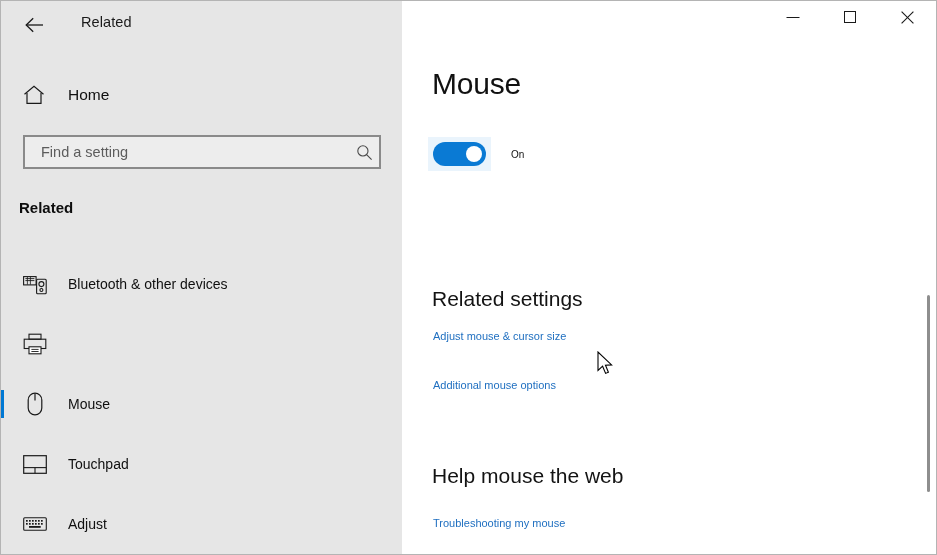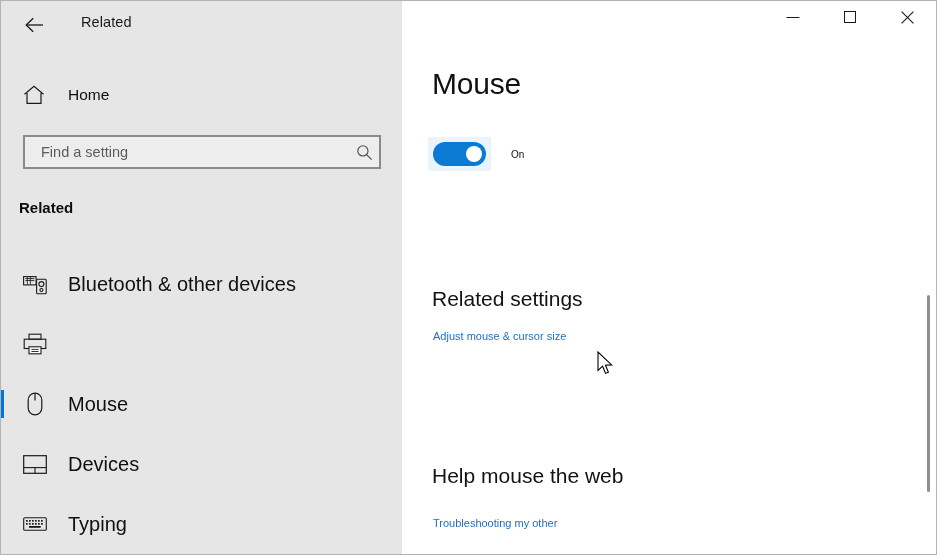--- a/index.html
+++ b/index.html
@@ -166,21 +166,21 @@
   .nav-icon {
     margin-left: 21px;
     width: 26px; height: 26px;
     display: flex;
     align-items: center;
     justify-content: center;
     flex: 0 0 26px;
   }
   .nav-label {
     margin-left: 20px;
-    font-size: 20px;
+    font-size: 14px;
     color: #101010;
     white-space: nowrap;
   }
 
   
   #main {
     position: absolute;
     top: 48px; left: 401px;
     width: 536px;
     height: 507px;
@@ -396,21 +396,21 @@
 
       <div class="nav-item">
         <span class="accent"></span>
         <span class="nav-icon">
           <svg width="24" height="19" viewBox="0 0 24 19">
             <rect x="0.7" y="0.7" width="22.6" height="17.6" fill="none" stroke="#1a1a1a" stroke-width="1.2"></rect>
             <line x1="0.7" y1="12.6" x2="23.3" y2="12.6" stroke="#1a1a1a" stroke-width="1.1"></line>
             <line x1="12" y1="12.6" x2="12" y2="18.3" stroke="#1a1a1a" stroke-width="1.1"></line>
           </svg>
         </span>
-        <span class="nav-label">Devices</span>
+        <span class="nav-label">Touchpad</span>
       </div>
 
       <div class="nav-item">
         <span class="accent"></span>
         <span class="nav-icon">
           <svg width="24" height="16" viewBox="0 0 24 16">
             <rect x="0.7" y="1.7" width="22.6" height="12.6" rx="1" fill="none" stroke="#1a1a1a" stroke-width="1.1"></rect>
             <rect x="3" y="4" width="1.7" height="1.7" fill="#1a1a1a"></rect>
             <rect x="6" y="4" width="1.7" height="1.7" fill="#1a1a1a"></rect>
             <rect x="9" y="4" width="1.7" height="1.7" fill="#1a1a1a"></rect>
@@ -419,44 +419,45 @@
             <rect x="18" y="4" width="1.7" height="1.7" fill="#1a1a1a"></rect>
             <rect x="3" y="7" width="1.7" height="1.7" fill="#1a1a1a"></rect>
             <rect x="6" y="7" width="1.7" height="1.7" fill="#1a1a1a"></rect>
             <rect x="9" y="7" width="1.7" height="1.7" fill="#1a1a1a"></rect>
             <rect x="12" y="7" width="1.7" height="1.7" fill="#1a1a1a"></rect>
             <rect x="15" y="7" width="1.7" height="1.7" fill="#1a1a1a"></rect>
             <rect x="18" y="7" width="1.7" height="1.7" fill="#1a1a1a"></rect>
             <rect x="6" y="10" width="11.7" height="1.8" fill="#1a1a1a"></rect>
           </svg>
         </span>
-        <span class="nav-label">Typing</span>
+        <span class="nav-label">Adjust</span>
       </div>
 
     </div>
   </div>
 
   <div id="main">
 
     <div id="page-title">Mouse</div>
 
     <div id="toggle-row">
       <span id="toggle-focus">
         <span id="toggle-switch">
           <span id="toggle-knob"></span>
         </span>
       </span>
       <span id="toggle-state-label">On</span>
     </div>
 
     <div class="section-title" id="related-title">Related settings</div>
     <a class="link" id="link-adjust">Adjust mouse &amp; cursor size</a>
+    <a class="link" id="link-additional">Additional mouse options</a>
 
     <div class="section-title" id="help-title">Help mouse the web</div>
-    <a class="link" id="link-trouble">Troubleshooting my other</a>
+    <a class="link" id="link-trouble">Troubleshooting my mouse</a>
 
   </div>
 
   <div id="scrollbar-track">
     <div id="scrollbar-thumb"></div>
   </div>
 
   <div id="cursor">
     <svg width="18" height="26" viewBox="0 0 18 26">
       <path d="M1,1 L1,19.5 L5.6,15.2 L8.6,22.4 L11.4,21.2 L8.5,14.2 L14.6,13.9 Z" fill="#ffffff" stroke="#000000" stroke-width="1.1" stroke-linejoin="miter"></path>

